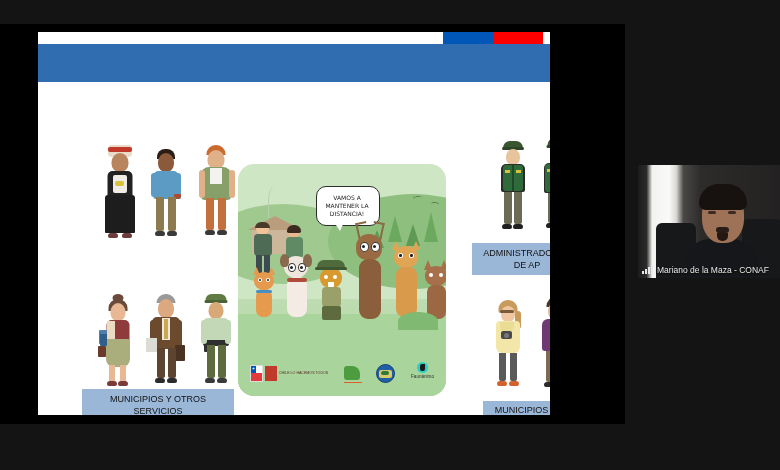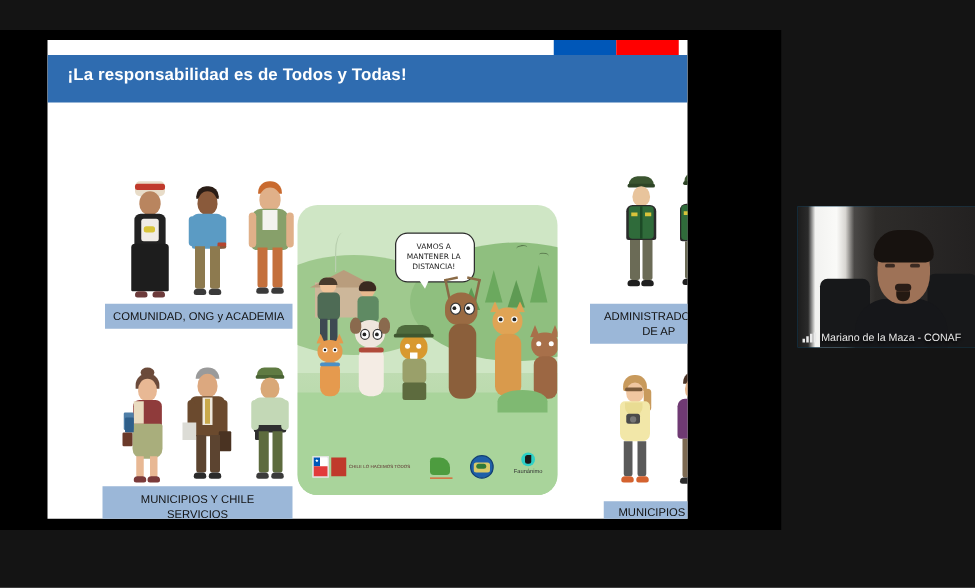--- a/index.html
+++ b/index.html
@@ -46,42 +46,41 @@
   .bubble{position:absolute;background:#fff;border:1.5px solid #2d2d2d;border-radius:10px;}
   .bubble-txt{position:absolute;color:#222;font-size:6px;line-height:8px;text-align:center;font-family:"DejaVu Sans",sans-serif;}
   .animal{position:absolute;}
   .logo-row{position:absolute;left:12px;top:196px;width:184px;height:26px;display:flex;align-items:center;
             justify-content:space-between;}
   .logo{position:relative;height:22px;display:flex;align-items:center;gap:2px;}
   .logo-cap{font-size:3.6px;line-height:4px;color:#5a2b2b;font-family:"Liberation Sans",sans-serif;}
   .logo-lbl{font-size:4.6px;color:#333;text-align:center;}
 
   
-  #cam-tile{position:absolute;left:638px;top:165px;width:142px;height:113px;background:#0c4a6e;overflow:hidden;}
+  #cam-tile{position:absolute;left:638px;top:165px;width:142px;height:113px;background:#3b82f6;overflow:hidden;}
   #cam-name{position:absolute;left:4px;bottom:3px;display:flex;align-items:center;gap:4px;
             color:#e9e9e9;font-size:8.5px;text-shadow:0 1px 2px #000;}
   .bars{display:inline-flex;align-items:flex-end;gap:1px;height:8px;}
   .bars i{display:block;width:2px;background:#e9e9e9;}
 </style>
 </head>
 <body>
 
 <div id="stage">
 
   <div id="share-region">
 
     <div id="slide">
 
       <div id="flag">
         <div class="fb"></div>
         <div class="fr"></div>
       </div>
 
       <div id="slide-header"></div>
-      <div id="slide-title">¡La responsabilidad es de Todos y Todas!</div>
 
       <div class="person" style="left:62px;top:113px;">
         <div class="p-hair" style="top:0;width:24px;height:12px;background:#e8dcc8;border-radius:4px;"></div>
         <div class="p-hair" style="top:2px;width:24px;height:5px;background:#c0392b;border-radius:2px;"></div>
         <div class="p-head" style="top:8px;width:17px;height:19px;background:#b9855f;"></div>
         <div class="p-hair" style="top:16px;width:22px;height:22px;background:#2a2a2a;border-radius:6px 6px 9px 9px;z-index:-1;"></div>
         <div class="p-torso" style="top:26px;width:25px;height:26px;background:#222;"></div>
         <div class="p-item" style="left:13px;top:30px;width:14px;height:18px;background:#f0ece6;border-radius:2px;"></div>
         <div class="p-item" style="left:15px;top:36px;width:9px;height:5px;background:#d8c43a;border-radius:2px;"></div>
         <div class="p-legs" style="top:50px;width:30px;height:38px;background:#1d1d1d;border-radius:3px 3px 1px 1px;"></div>
@@ -110,21 +109,20 @@
         <div class="p-torso" style="top:25px;width:30px;height:33px;background:#87a06a;border-radius:8px 8px 4px 4px;"></div>
         <div class="p-item" style="left:14px;top:26px;width:12px;height:16px;background:#f2f2ee;"></div>
         <div class="p-arm" style="left:3px;top:28px;height:28px;background:#e0b089;"></div>
         <div class="p-arm" style="left:33px;top:28px;height:28px;background:#e0b089;"></div>
         <div class="p-leg" style="left:10px;top:56px;height:32px;background:#c4703c;"></div>
         <div class="p-leg" style="left:22px;top:56px;height:32px;background:#c4703c;"></div>
         <div class="p-shoe" style="left:9px;top:88px;"></div>
         <div class="p-shoe" style="left:21px;top:88px;"></div>
       </div>
 
-      <div class="chip" id="chip-comunidad">COMUNIDAD, ONG y ACADEMIA</div>
 
       <div class="person" style="left:60px;top:262px;">
         <div class="p-hair" style="top:0;width:11px;height:8px;background:#6b4a3a;border-radius:50%;"></div>
         <div class="p-hair" style="top:5px;width:19px;height:12px;background:#6b4a3a;border-radius:9px 9px 0 0;"></div>
         <div class="p-head" style="top:9px;width:15px;height:18px;background:#e8b894;"></div>
         <div class="p-torso" style="top:26px;width:23px;height:22px;background:#8f3b3b;"></div>
         <div class="p-item" style="left:9px;top:27px;width:8px;height:18px;background:#eadcc0;"></div>
         <div class="p-legs" style="top:45px;width:24px;height:28px;background:#a9ae7c;border-radius:2px 2px 8px 8px;"></div>
         <div class="p-item" style="left:1px;top:36px;width:8px;height:14px;background:#4f7fa8;border-radius:1px;"></div>
         <div class="p-item" style="left:2px;top:40px;width:7px;height:12px;background:#2f5f8a;border-radius:1px;"></div>
@@ -159,21 +157,21 @@
         <div class="p-item" style="left:7px;top:49px;width:26px;height:6px;background:#2f2f2f;border-radius:2px;"></div>
         <div class="p-item" style="left:8px;top:52px;width:5px;height:9px;background:#2f2f2f;border-radius:1px;"></div>
         <div class="p-arm" style="left:5px;top:29px;height:24px;background:#c3d8b6;"></div>
         <div class="p-arm" style="left:29px;top:29px;height:24px;background:#c3d8b6;"></div>
         <div class="p-leg" style="left:11px;top:54px;height:33px;background:#5d6b3e;"></div>
         <div class="p-leg" style="left:22px;top:54px;height:33px;background:#5d6b3e;"></div>
         <div class="p-shoe" style="left:9px;top:87px;"></div>
         <div class="p-shoe" style="left:21px;top:87px;"></div>
       </div>
 
-      <div class="chip" id="chip-municipios">MUNICIPIOS Y CHILE SERVICIOS</div>
+      <div class="chip" id="chip-municipios">MUNICIPIOS Y OTROS SERVICIOS</div>
 
       <div class="person" style="left:455px;top:105px;">
         <div class="p-hair" style="top:4px;width:20px;height:8px;background:#3b5530;border-radius:7px 7px 0 0;"></div>
         <div class="p-hair" style="top:10px;width:22px;height:3px;background:#2e4426;border-radius:2px;"></div>
         <div class="p-head" style="top:12px;width:14px;height:16px;background:#e8c49c;"></div>
         <div class="p-hair" style="top:18px;width:19px;height:16px;background:#d8c48a;border-radius:4px 4px 8px 8px;z-index:-1;"></div>
         <div class="p-torso" style="top:27px;width:24px;height:28px;background:#2a2a2a;"></div>
         <div class="p-item" style="left:10px;top:28px;width:20px;height:26px;background:#2f6b3a;border-radius:3px;"></div>
         <div class="p-item" style="left:19px;top:28px;width:2px;height:26px;background:#1c4a26;"></div>
         <div class="p-item" style="left:12px;top:33px;width:5px;height:3px;background:#d8c33a;"></div>

